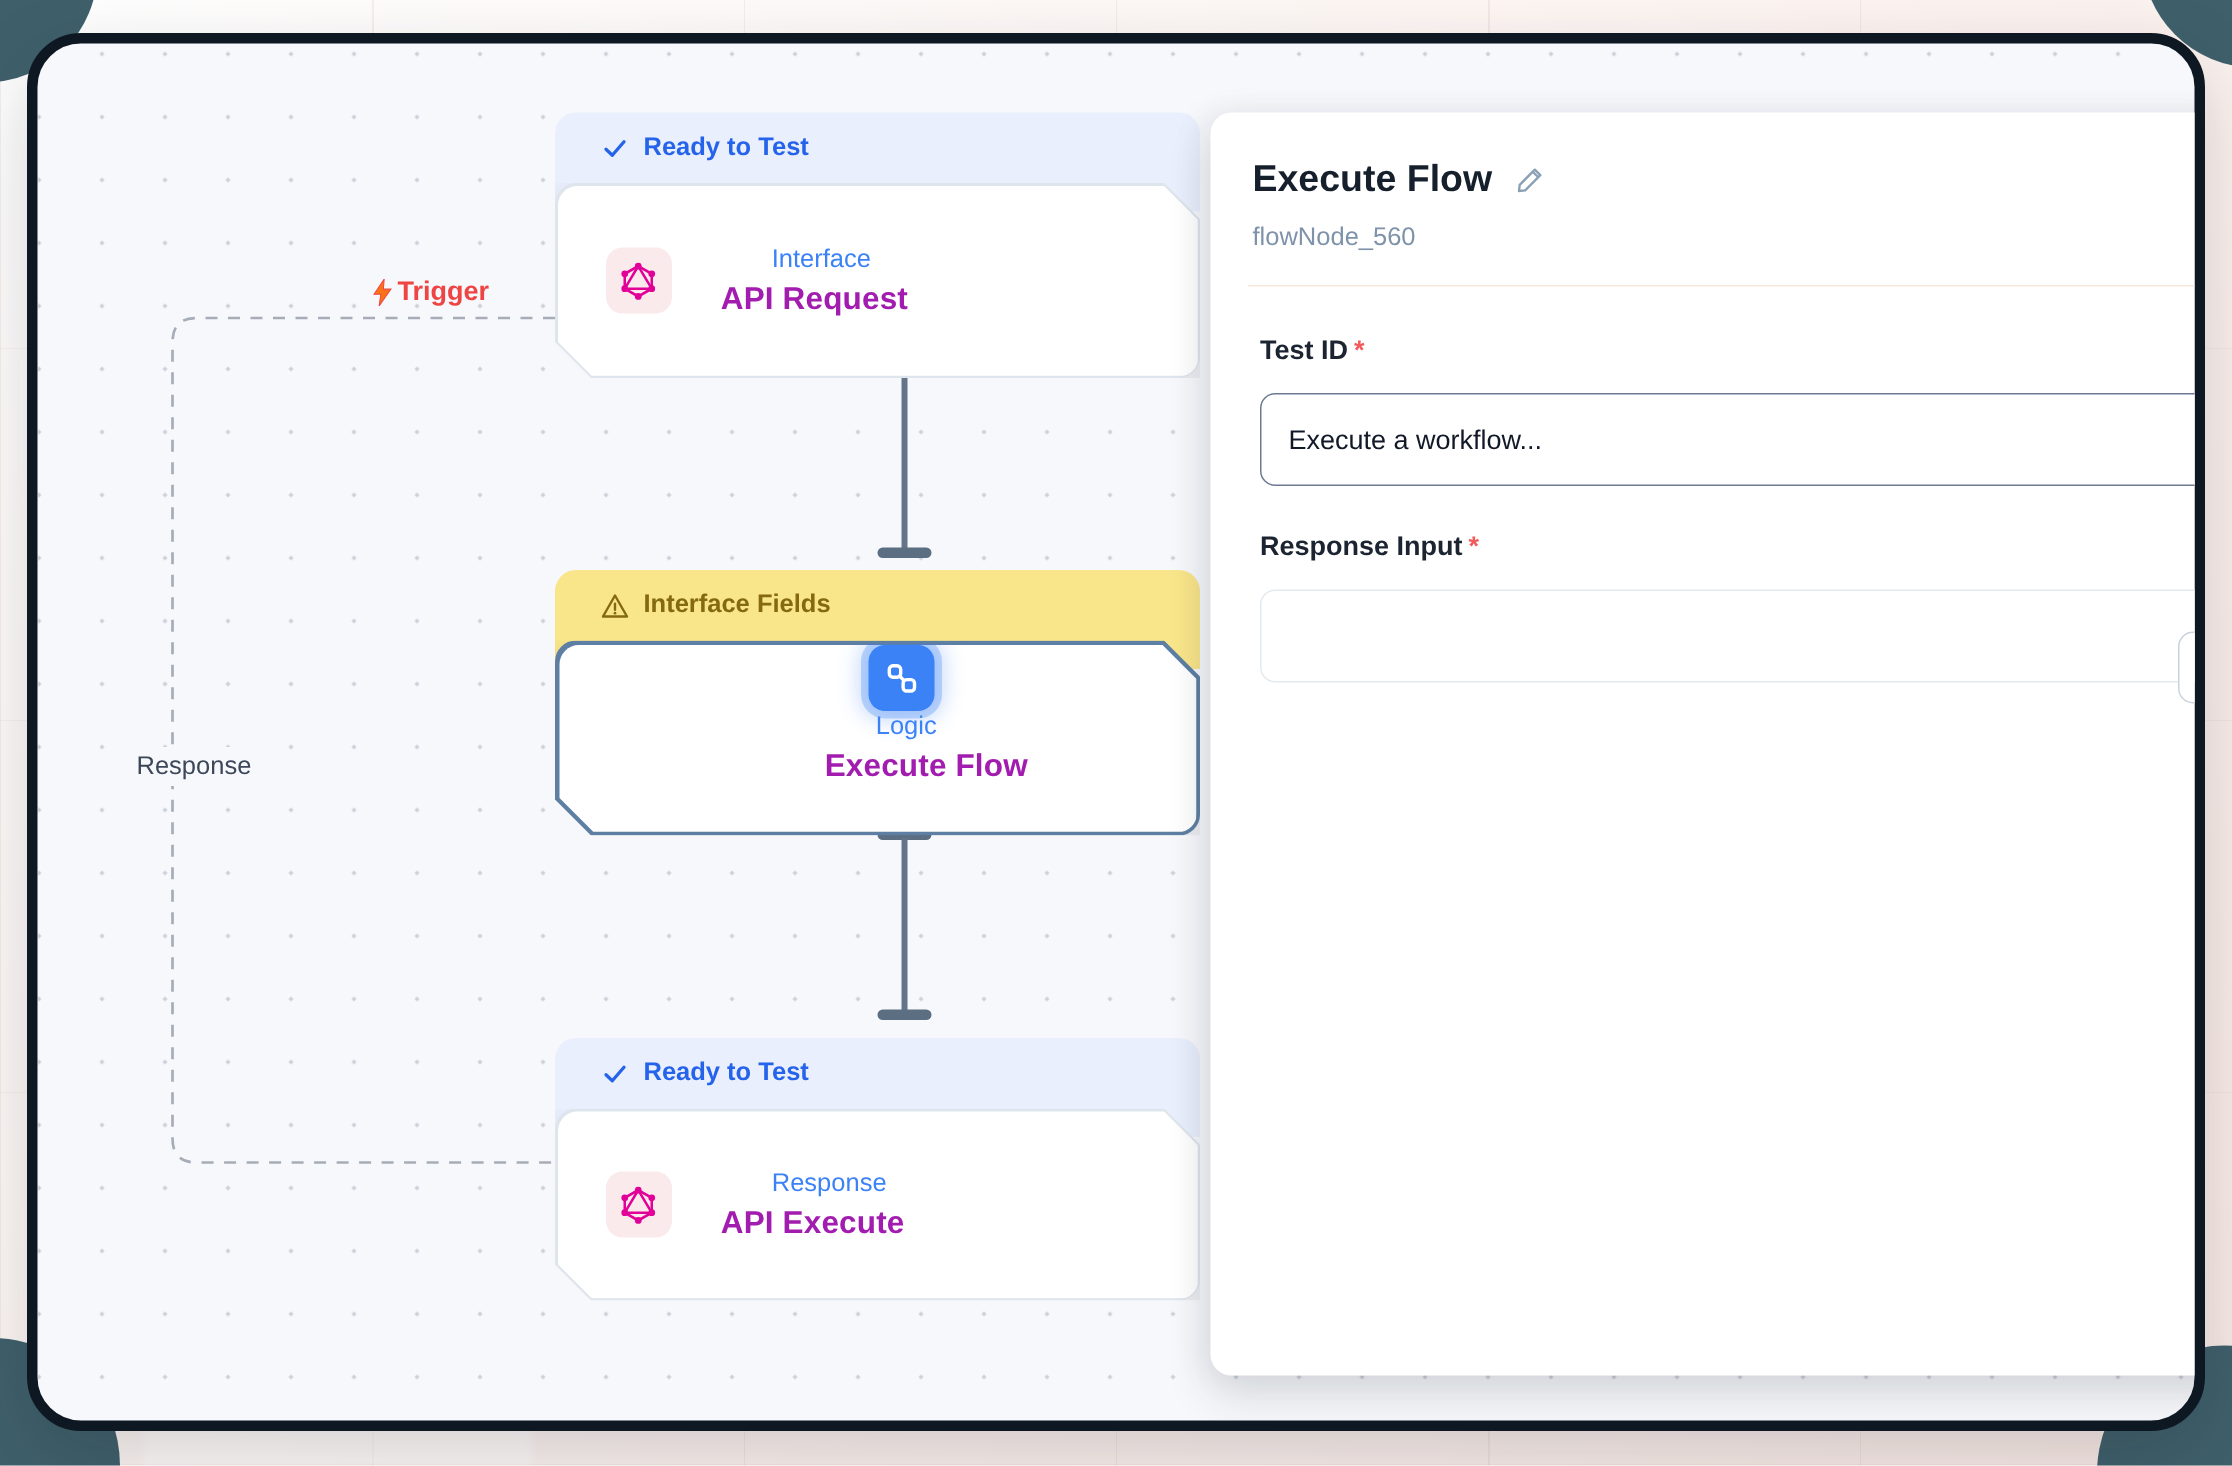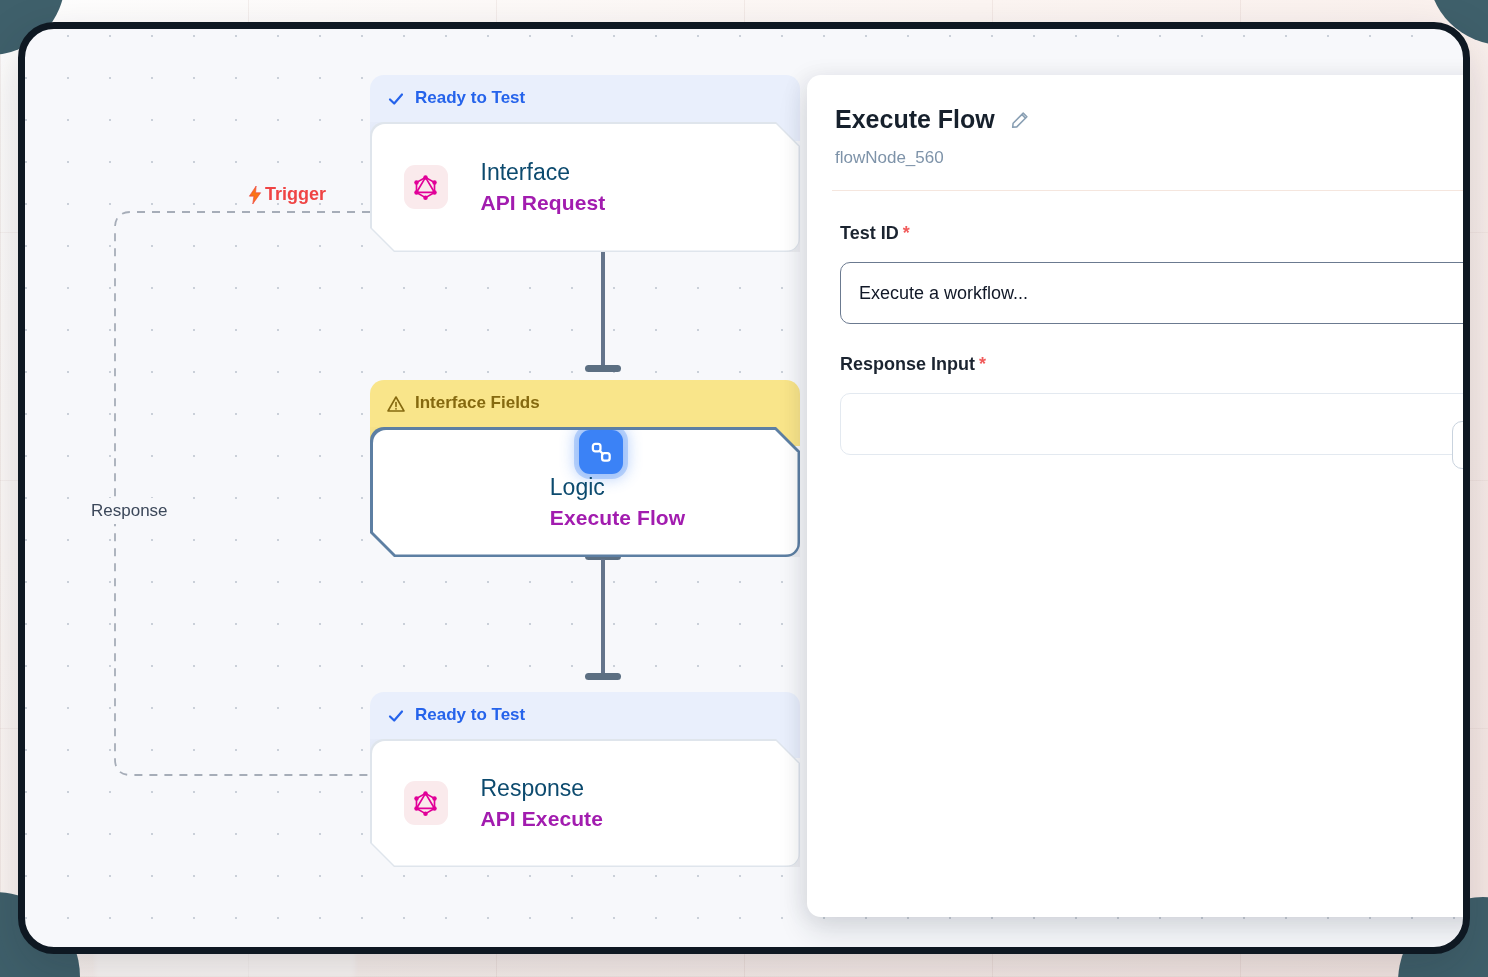--- a/index.html
+++ b/index.html
@@ -36,21 +36,21 @@
     background-image:radial-gradient(rgba(100,116,139,0.30) 1.3px, transparent 1.5px);
     background-size:42px 42px; background-position:22px 28px;
   }
 
   
   .node-group{ position:absolute; left:345px; width:430px; }
   .g1{ top:46px; } .g2{ top:351px; } .g3{ top:663px; }
   .badge{
     position:absolute; left:0; right:0; top:0; height:66px;
     border-radius:14px 14px 0 0; display:flex; align-items:flex-start;
-    padding:13px 0 0 16px; font-size:17px; font-weight:600;
+    padding:13px 0 0 30px; font-size:17px; font-weight:600;
   }
   .badge-ready{ background:#e9effc; color:#2563eb; }
   .badge-warning{ background:#f9e58a; color:#85690f; }
   .badge .bicon{ width:20px; height:20px; margin-right:9px; margin-top:1px; flex:0 0 auto; }
 
   .card-outer{
     position:absolute; left:0; right:0; top:47px; height:130px;
     border-radius:14px;
     clip-path:polygon(0 0, calc(100% - 24px) 0, 100% 24px, 100% 100%, 24px 100%, 0 calc(100% - 24px));
     background:#dfe5ec;
@@ -63,21 +63,21 @@
     background:#ffffff; display:flex; align-items:center; padding-left:32px;
   }
   .card-outer.selected .card-inner{ inset:2.5px;flex-direction:column; }
   .node-icon{
     width:44px; height:44px; border-radius:11px; flex:0 0 auto;
     display:flex; align-items:center; justify-content:center;
   }
   .icon-pink{ background:#faeaec; }
   .icon-blue{ background:#3b82f6; box-shadow:0 0 0 5px rgba(59,130,246,0.28), 0 0 14px 6px rgba(59,130,246,0.30); }
   .node-text{ margin-left:33px; display:flex; flex-direction:column; gap:5px; }
-  .node-category{ font-size:23px; color:#0c4a6e; }
+  .node-category{ font-size:17px; color:#3b82f6;margin-left:34px; }
   .node-title{ font-size:21px; font-weight:700; color:#a21caf; letter-spacing:0.1px; }
 
   
   .connector{ position:absolute; background:#64748b; }
   .v-line{ width:3.5px; left:576px; }
   .cap{ position:absolute; left:560px; width:36px; height:7px; border-radius:3.5px; background:#5c6f82; }
 
   .dashed-path{ position:absolute; left:0; top:0; pointer-events:none; }
 
   .trigger-label{

